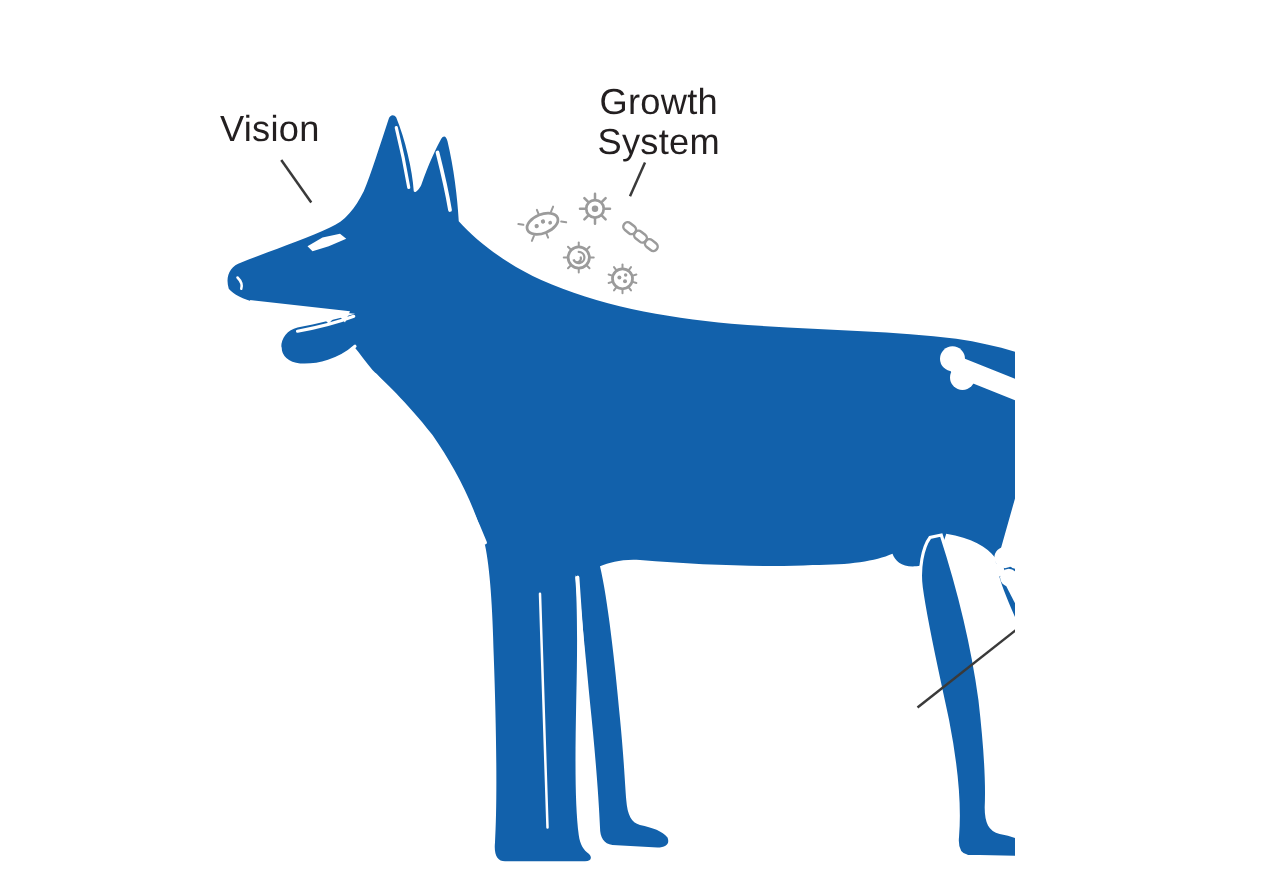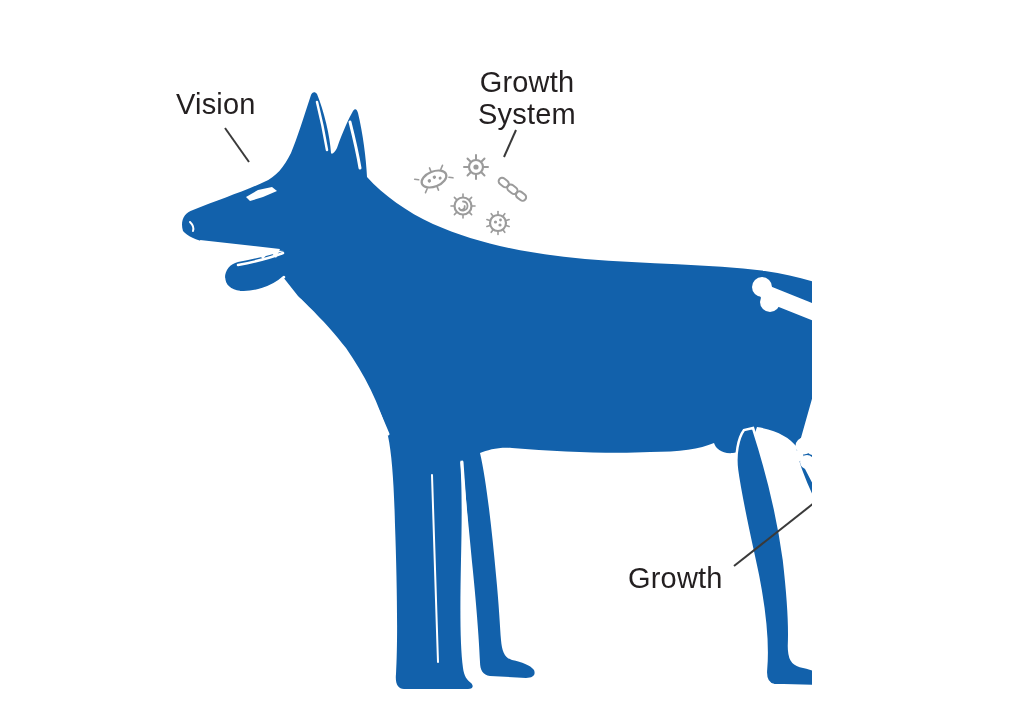--- a/index.html
+++ b/index.html
@@ -256,15 +256,14 @@
       <line class="leader" x1="225" y1="128" x2="249" y2="162"></line>
       <line class="leader" x1="516" y1="130" x2="504" y2="157"></line>
       <line class="leader" x1="734" y1="566" x2="828" y2="492"></line>
     </g>
   </svg>
 
   <div class="label" style="left:176px; top:88px;">Vision</div>
 
   <div class="label centered" style="left:447px; top:66px; width:160px;">Growth System</div>
 
-  <div class="label" style="left:628px; top:562px;">Growth</div>
 
 </div>
 
 </body></html>

